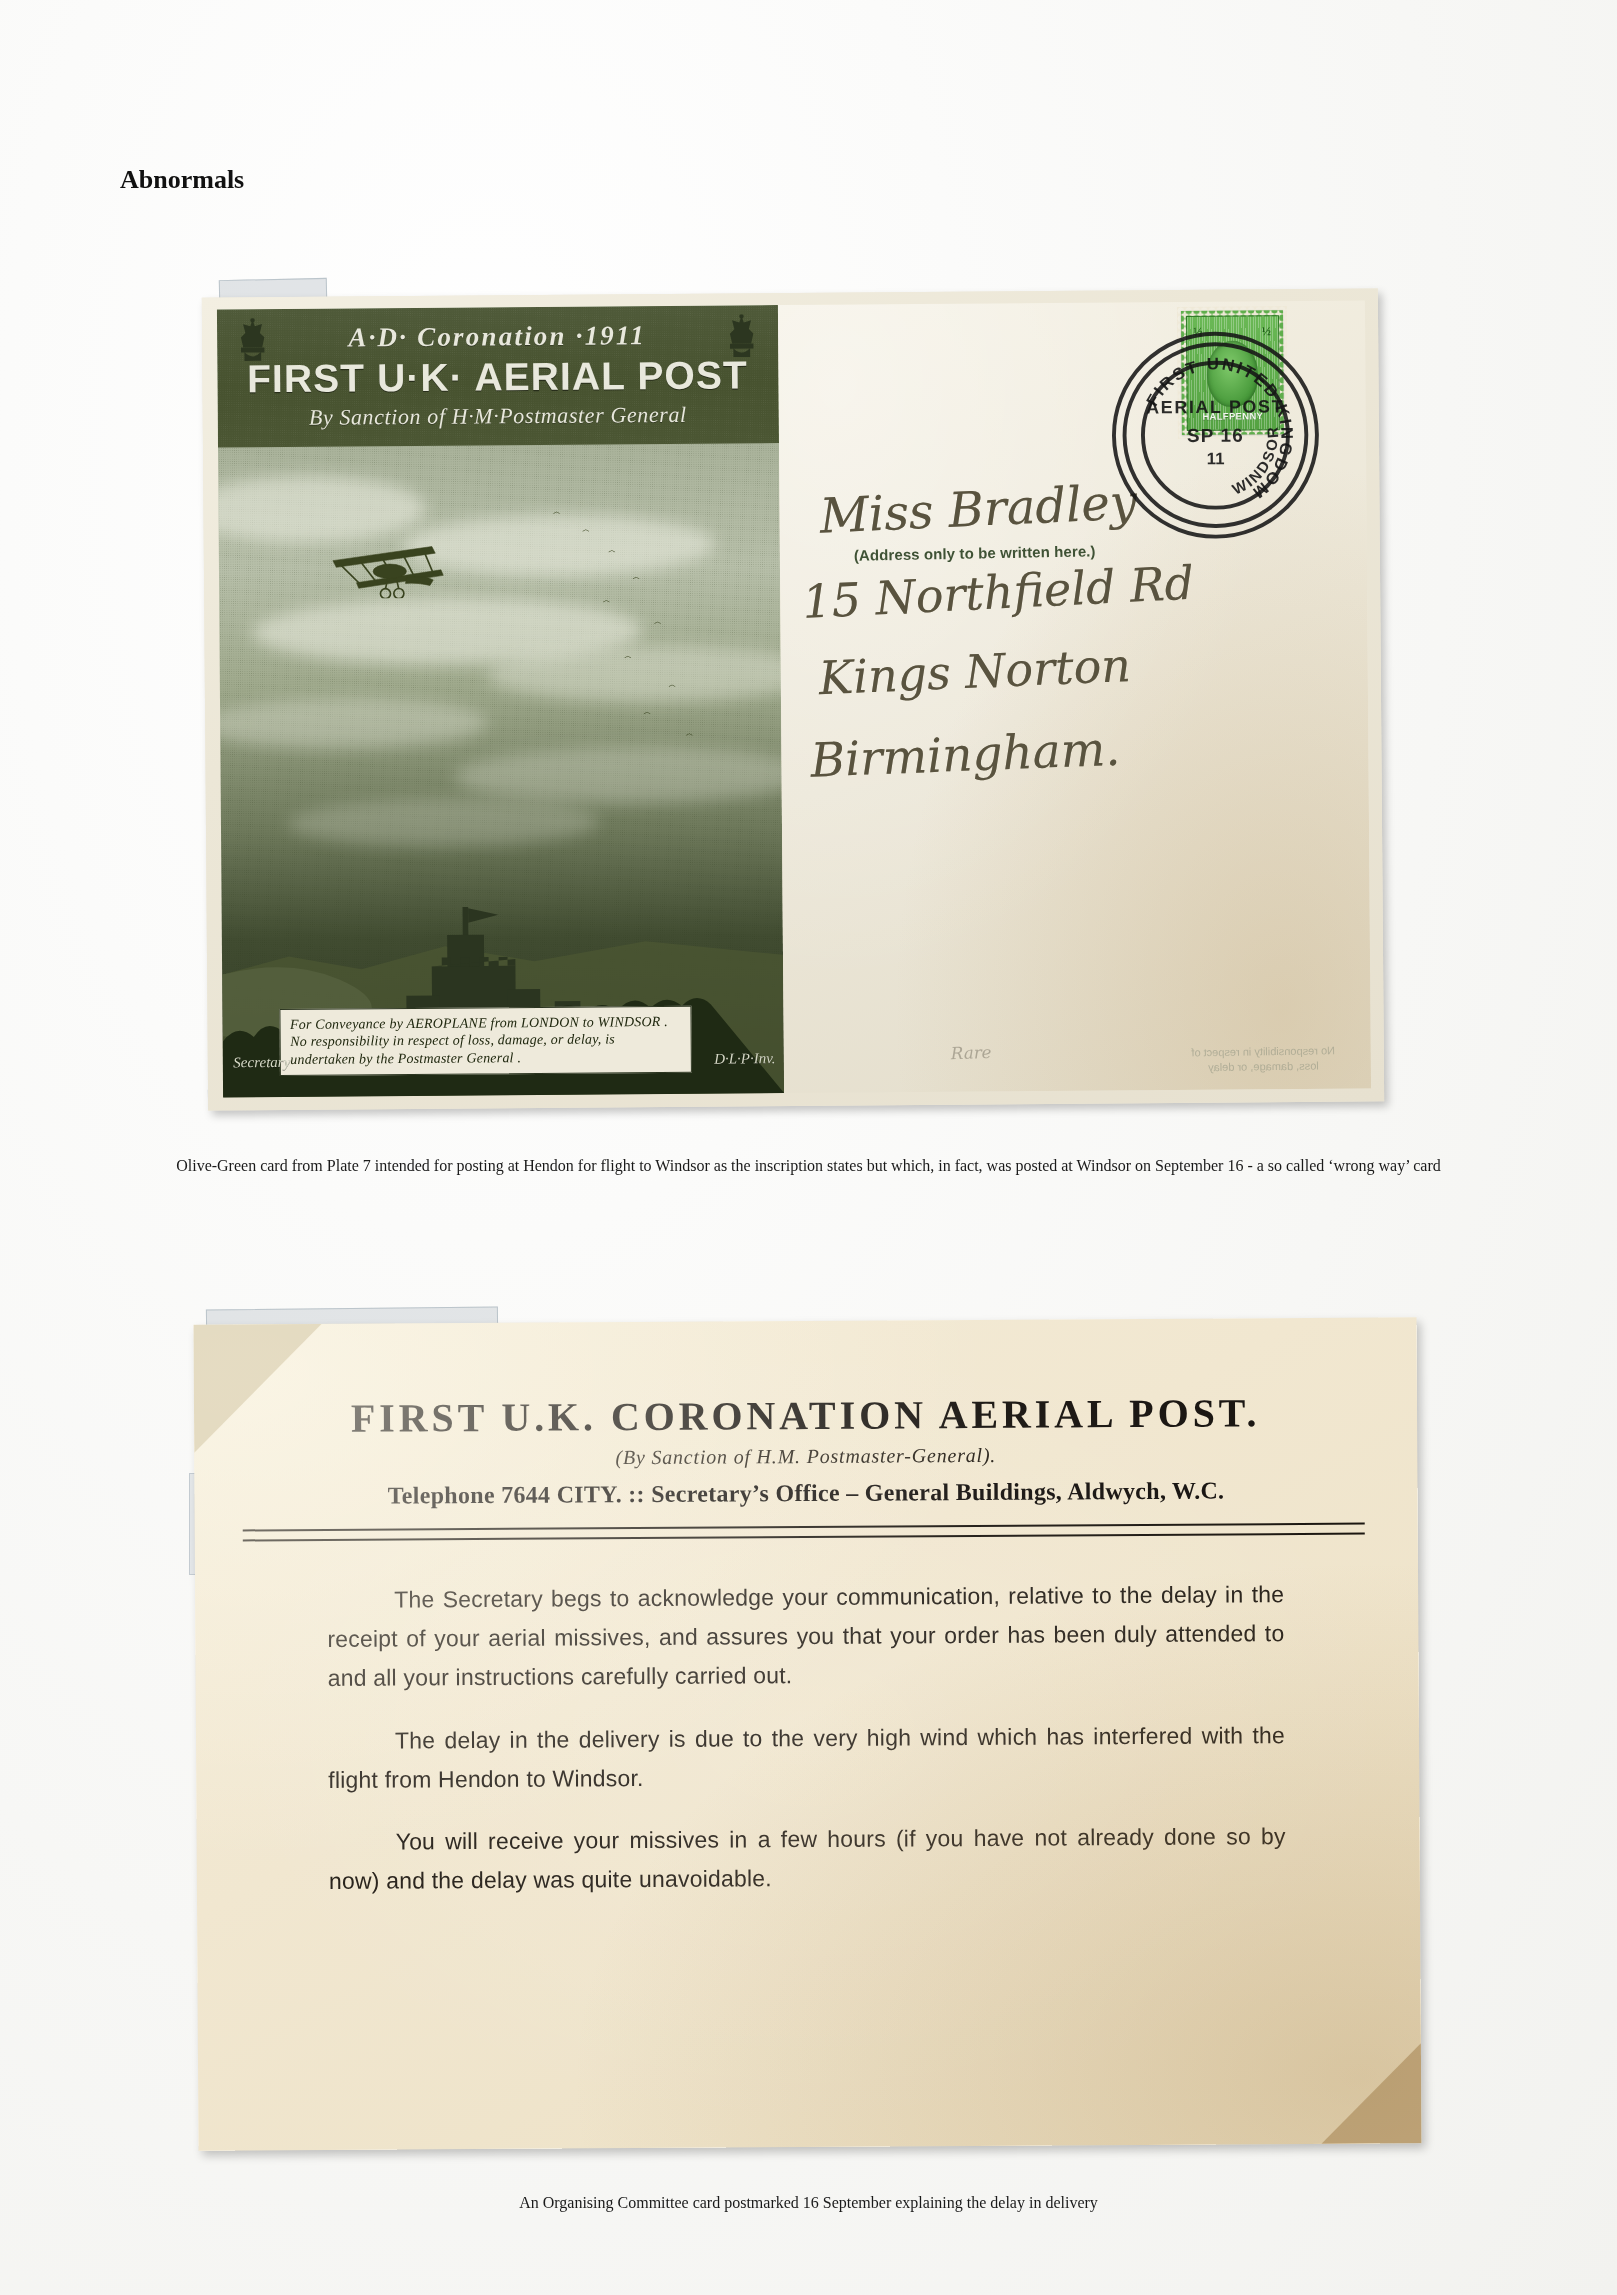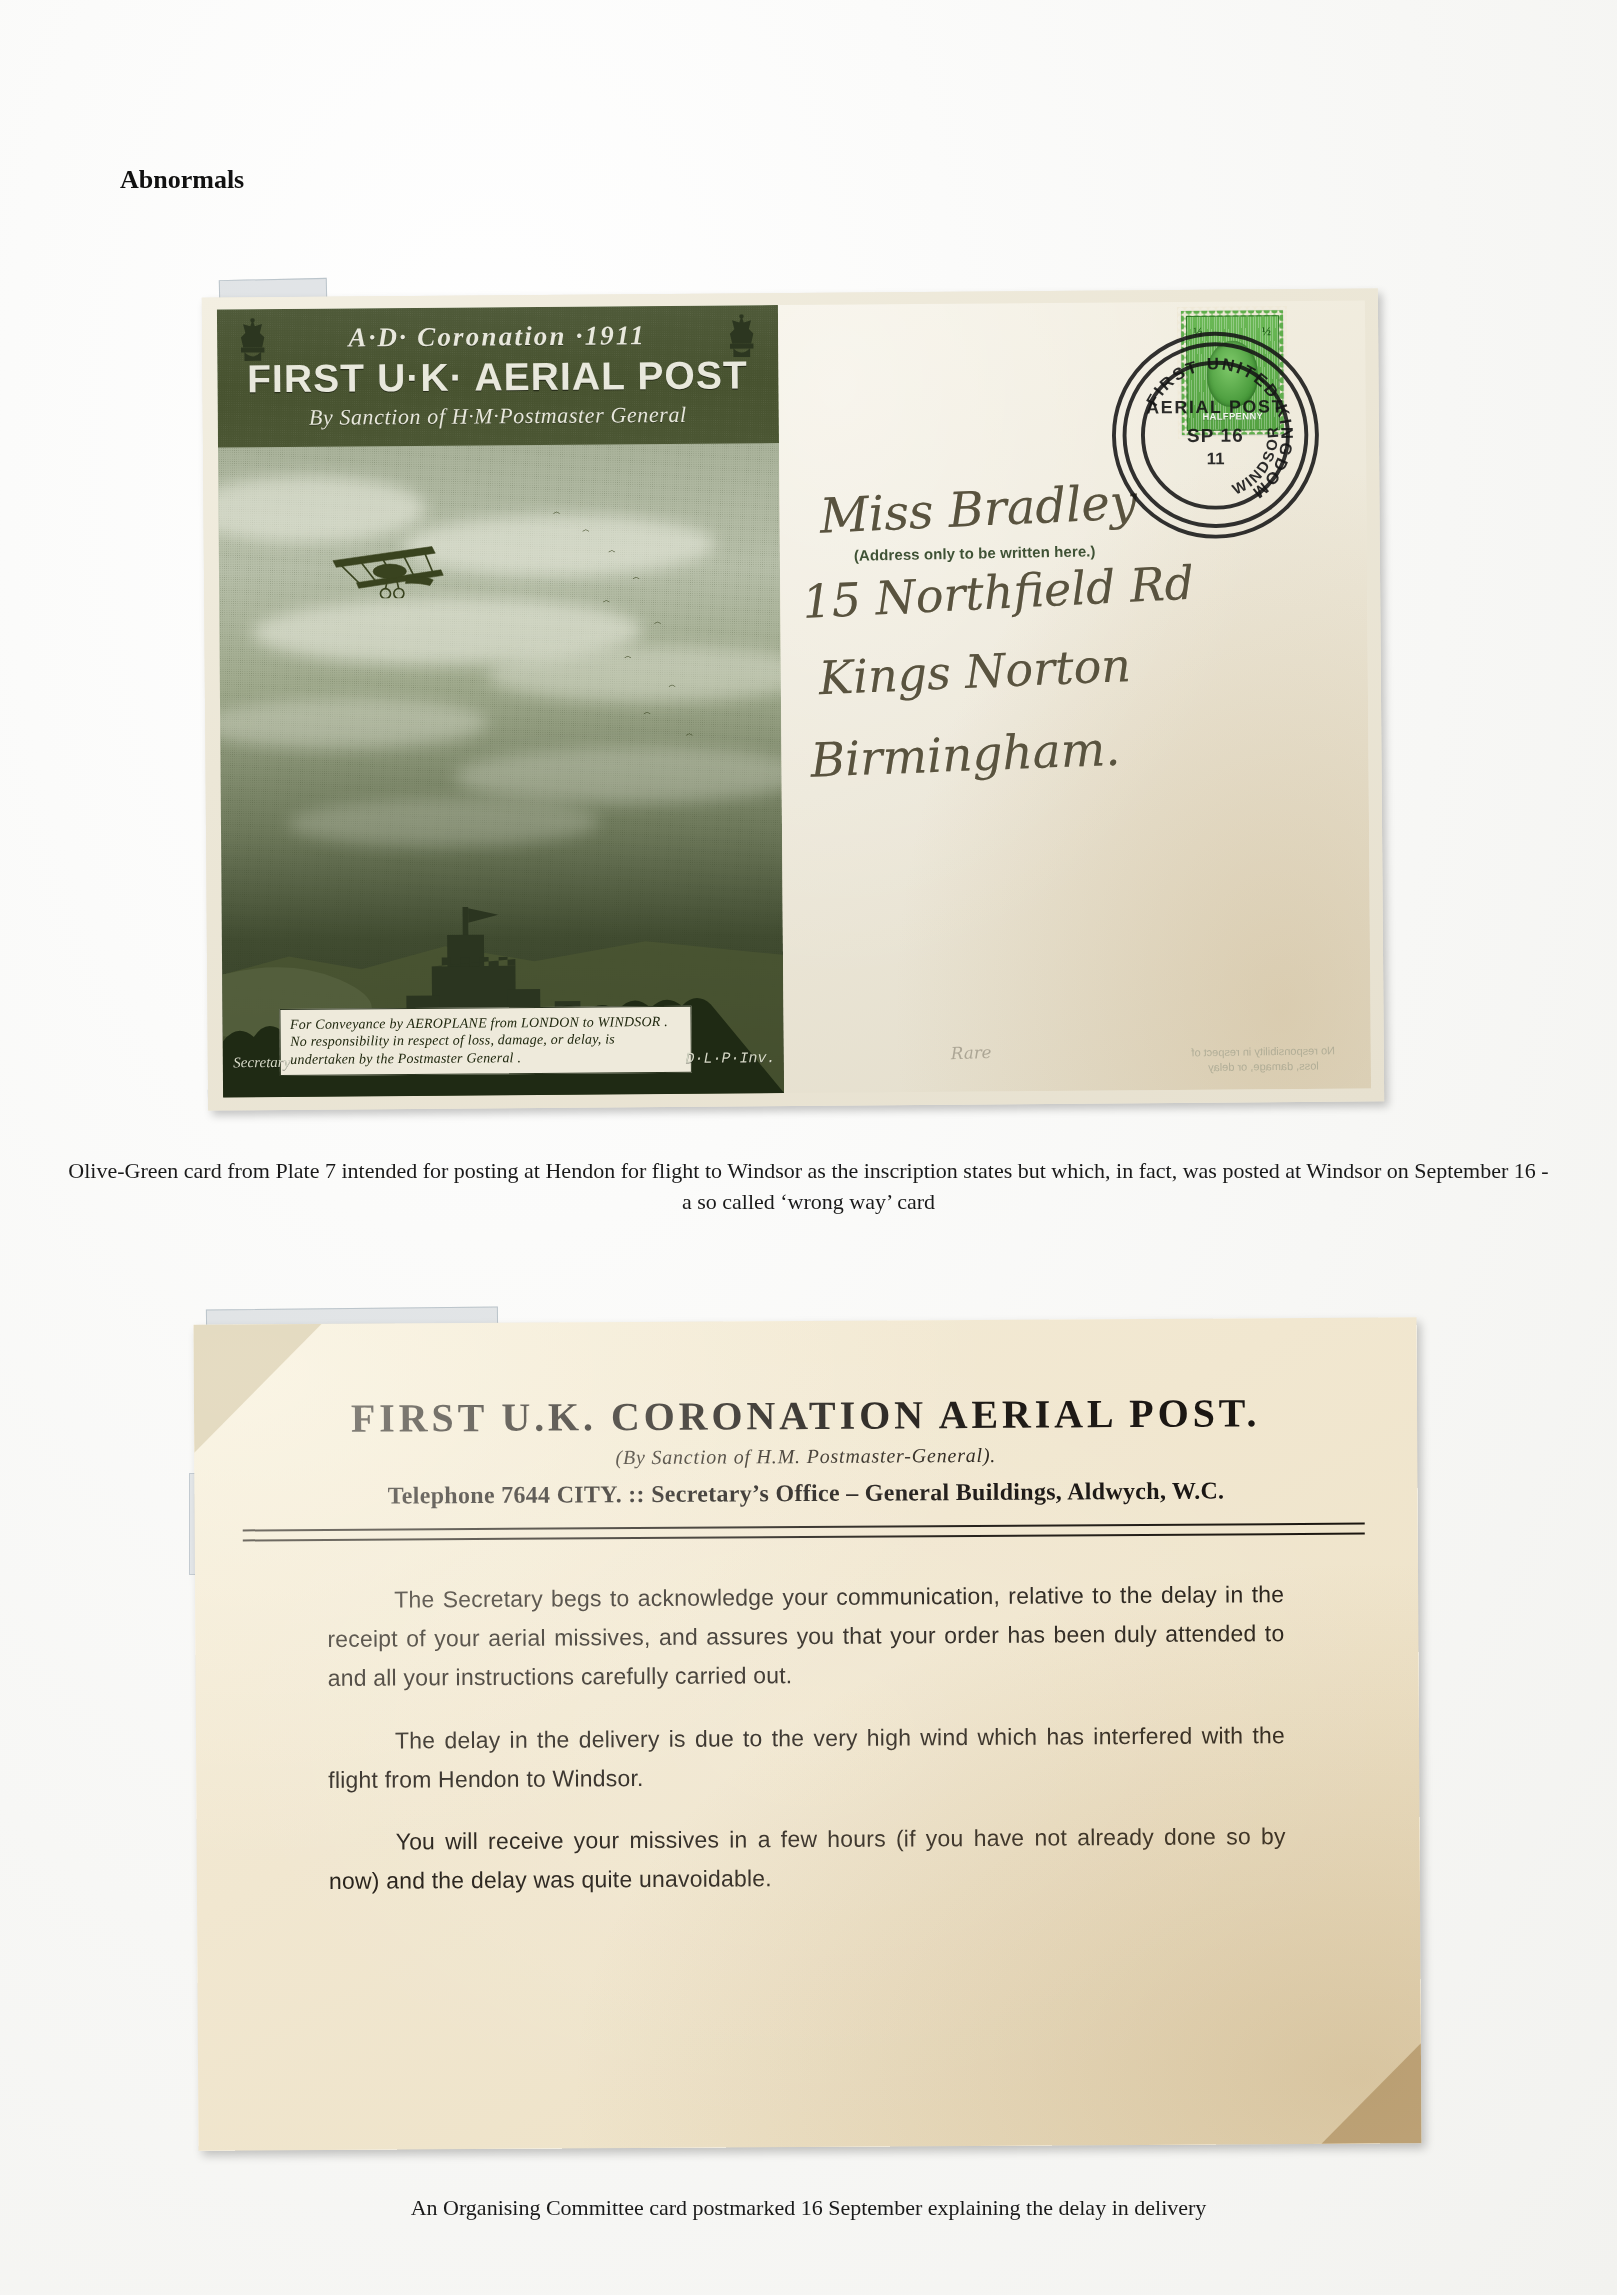--- a/index.html
+++ b/index.html
@@ -42,21 +42,21 @@
     font-family: "Liberation Serif", serif;
     font-weight: bold;
     font-size: 26px;
     color: #111111;
   }
 
   
   .caption {
     position: absolute;
     font-family: "Liberation Serif", serif;
-    font-size: 22px;
+    font-size: 16px;
     line-height: 1.42;
     color: #1a1a1a;
     text-align: center;
   }
   #caption-one {
     top: 1155px;
     left: 61px;
     width: 1495px;
   }
   #caption-two {
@@ -239,21 +239,21 @@
     font-style: italic;
     font-size: 15px;
     color: #d6d9c6;
     text-shadow: 0 0.6px 0.6px rgba(0,0,0,0.5);
   }
   #designer-mark {
     position: absolute;
     right: 7.8px;
     bottom: 26px;
     z-index: 7;
-    font-family: Liberation Mono, monospace;
+    font-family: Liberation Serif, serif;
     font-style: italic;
     font-size: 15px;
     color: #d6d9c6;
     text-shadow: 0 0.6px 0.6px rgba(0,0,0,0.5);
   }
 
   
   #address-side {
     position: absolute;
     left: 576px;

